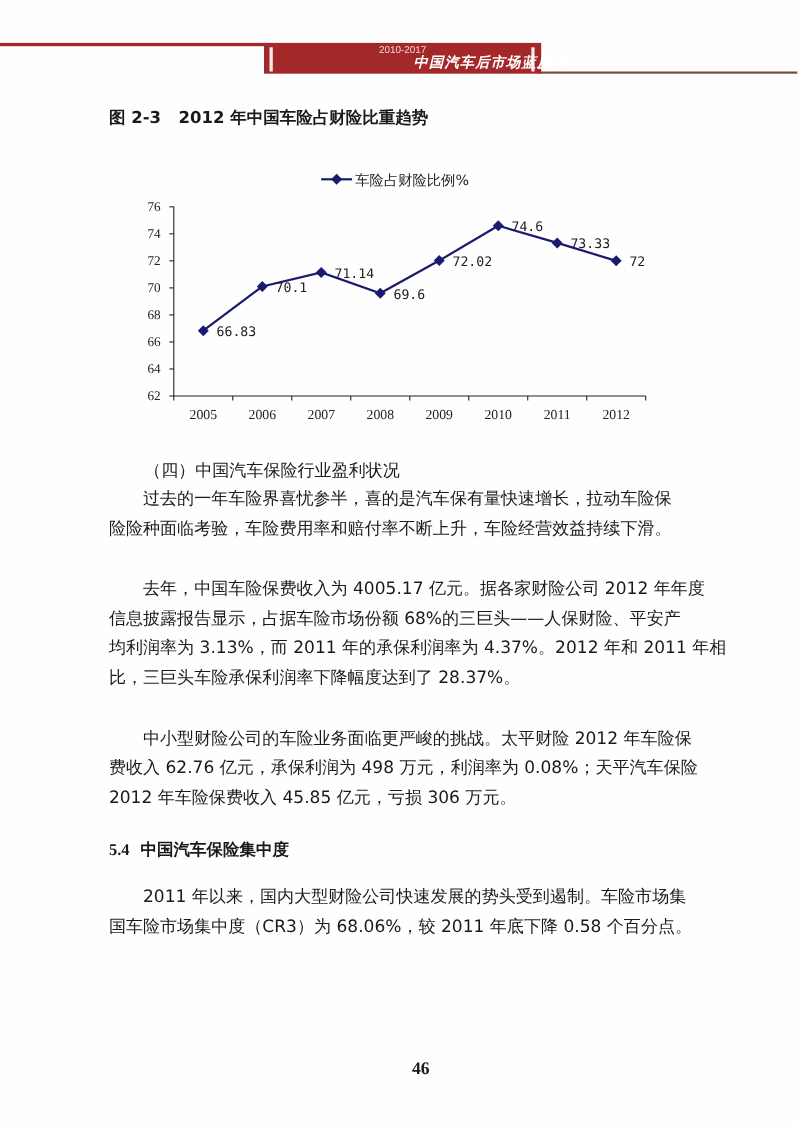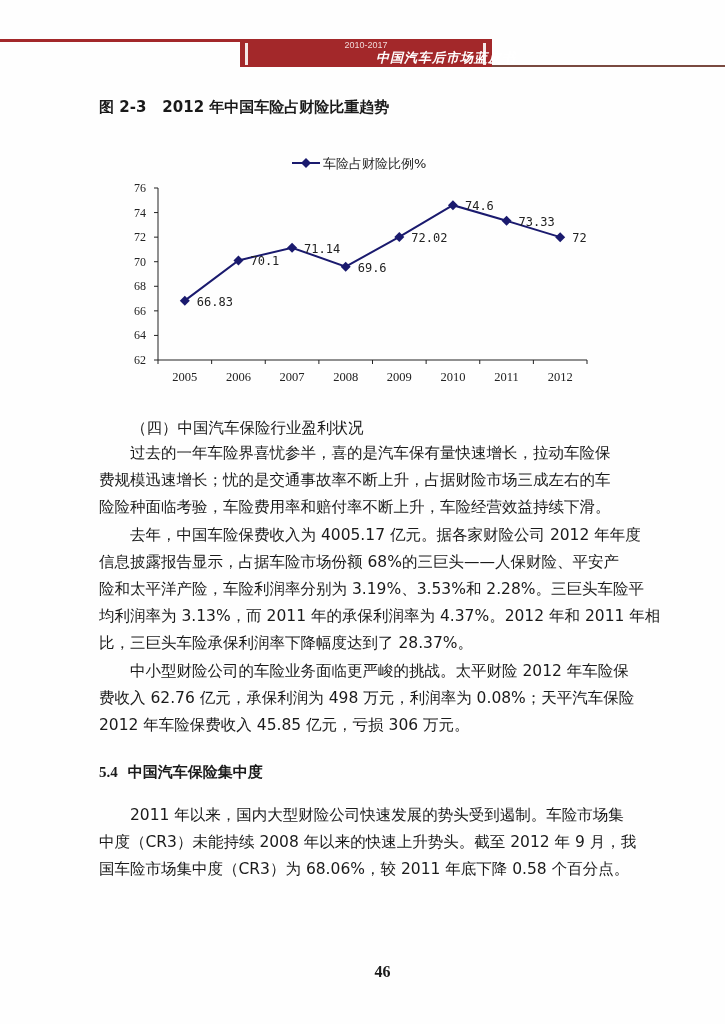--- a/index.html
+++ b/index.html
@@ -107,41 +107,38 @@
       <text x="518.5625" y="225.80285714285716" font-size="12" font-family="DejaVu Sans Mono, monospace" fill="#222">73.33</text>
       <path d="M560.1875 232.14285714285714 L565.1875 237.14285714285714 L560.1875 242.14285714285714 L555.1875 237.14285714285714 Z" fill="#1a1a6e"></path>
       <text x="572.1875" y="242.14285714285714" font-size="12" font-family="DejaVu Sans Mono, monospace" fill="#222">72</text>
     </g>
 </svg>
 
 <div class="subhead">（四）中国汽车保险行业盈利状况</div>
 
 <div class="para" style="top:440px;">
   <span class="line"><span class="ind"></span><span>过去的一年车险界喜忧参半，喜的是汽车保有量快速增长，拉动车险保</span></span>
-  <span class="line">费规模迅速增长；忧的是交通事故率不断上升，占据财险市场三成左右的车</span>
   <span class="line">险险种面临考验，车险费用率和赔付率不断上升，车险经营效益持续下滑。</span>
 </div>
 
 <div class="para" style="top:522px;">
   <span class="line"><span class="ind"></span><span>去年，中国车险保费收入为 4005.17 亿元。据各家财险公司 2012 年年度</span></span>
   <span class="line">信息披露报告显示，占据车险市场份额 68%的三巨头——人保财险、平安产</span>
-  <span class="line">险和太平洋产险，车险利润率分别为 3.19%、3.53%和 2.28%。三巨头车险平</span>
   <span class="line">均利润率为 3.13%，而 2011 年的承保利润率为 4.37%。2012 年和 2011 年相</span>
   <span class="line">比，三巨头车险承保利润率下降幅度达到了 28.37%。</span>
 </div>
 
 <div class="para" style="top:658px;">
   <span class="line"><span class="ind"></span><span>中小型财险公司的车险业务面临更严峻的挑战。太平财险 2012 年车险保</span></span>
   <span class="line">费收入 62.76 亿元，承保利润为 498 万元，利润率为 0.08%；天平汽车保险</span>
   <span class="line">2012 年车险保费收入 45.85 亿元，亏损 306 万元。</span>
 </div>
 
 <div class="sec-title">
   <span class="num">5.4</span><span>中国汽车保险集中度</span>
 </div>
 
 <div class="para" style="top:802px;">
   <span class="line"><span class="ind"></span><span>2011 年以来，国内大型财险公司快速发展的势头受到遏制。车险市场集</span></span>
-  <span class="line">中度（CR3）未能持续 2008 年以来的快速上升势头。截至 2012 年 9 月，我</span>
   <span class="line">国车险市场集中度（CR3）为 68.06%，较 2011 年底下降 0.58 个百分点。</span>
 </div>
 
 <div class="page-num">46</div>
 
 </body></html>

